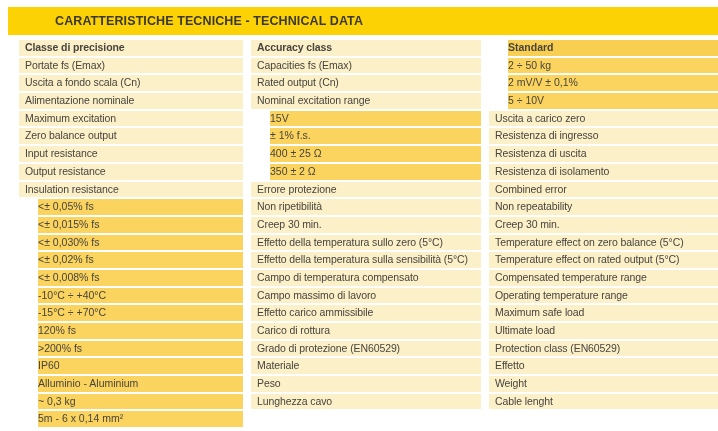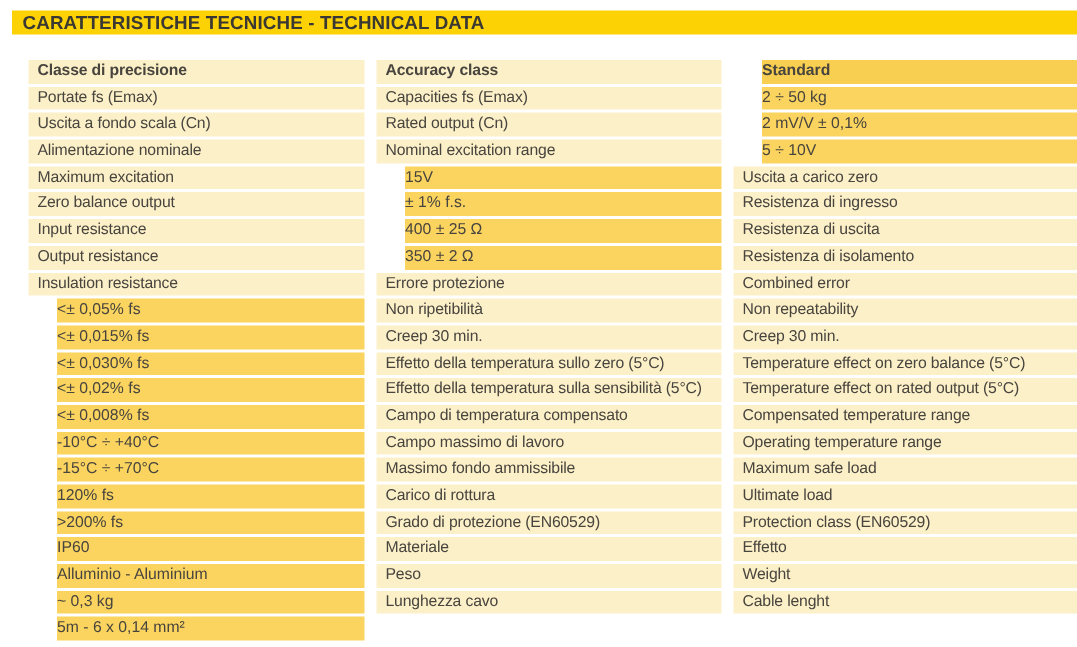--- a/index.html
+++ b/index.html
@@ -6,23 +6,23 @@
   body{
     width:718px;height:431px;
     background:#ffffff;
     font-family:"Liberation Sans","DejaVu Sans",sans-serif;
     color:#48443E;
     position:relative;
     overflow:hidden;
   }
   .banner{
     position:absolute;
-    left:8px;top:7px;right:0;height:16px;
+    left:8px;top:7px;right:0;height:28px;
     background:#FDD205;
-    display:flex;align-items:center;
+    display:flex;align-items:center;padding-left:40px;
   }
   .banner .title{
     font-size:12.5px;
     font-weight:bold;
     color:#3A3832;
     padding-left:7px;
     letter-spacing:0.1px;
     white-space:nowrap;
   }
   .spec-table{
@@ -117,21 +117,21 @@
   <div class="cell value">&lt;± 0,008% fs</div>
 
   <div class="cell label">Campo di temperatura compensato</div>
   <div class="cell label">Compensated temperature range</div>
   <div class="cell value">-10°C ÷ +40°C</div>
 
   <div class="cell label">Campo massimo di lavoro</div>
   <div class="cell label">Operating temperature range</div>
   <div class="cell value">-15°C ÷ +70°C</div>
 
-  <div class="cell label">Massimo fondo ammissibile</div>
+  <div class="cell label">Effetto carico ammissibile</div>
   <div class="cell label">Maximum safe load</div>
   <div class="cell value">120% fs</div>
 
   <div class="cell label">Carico di rottura</div>
   <div class="cell label">Ultimate load</div>
   <div class="cell value">&gt;200% fs</div>
 
   <div class="cell label">Grado di protezione (EN60529)</div>
   <div class="cell label">Protection class (EN60529)</div>
   <div class="cell value">IP60</div>

